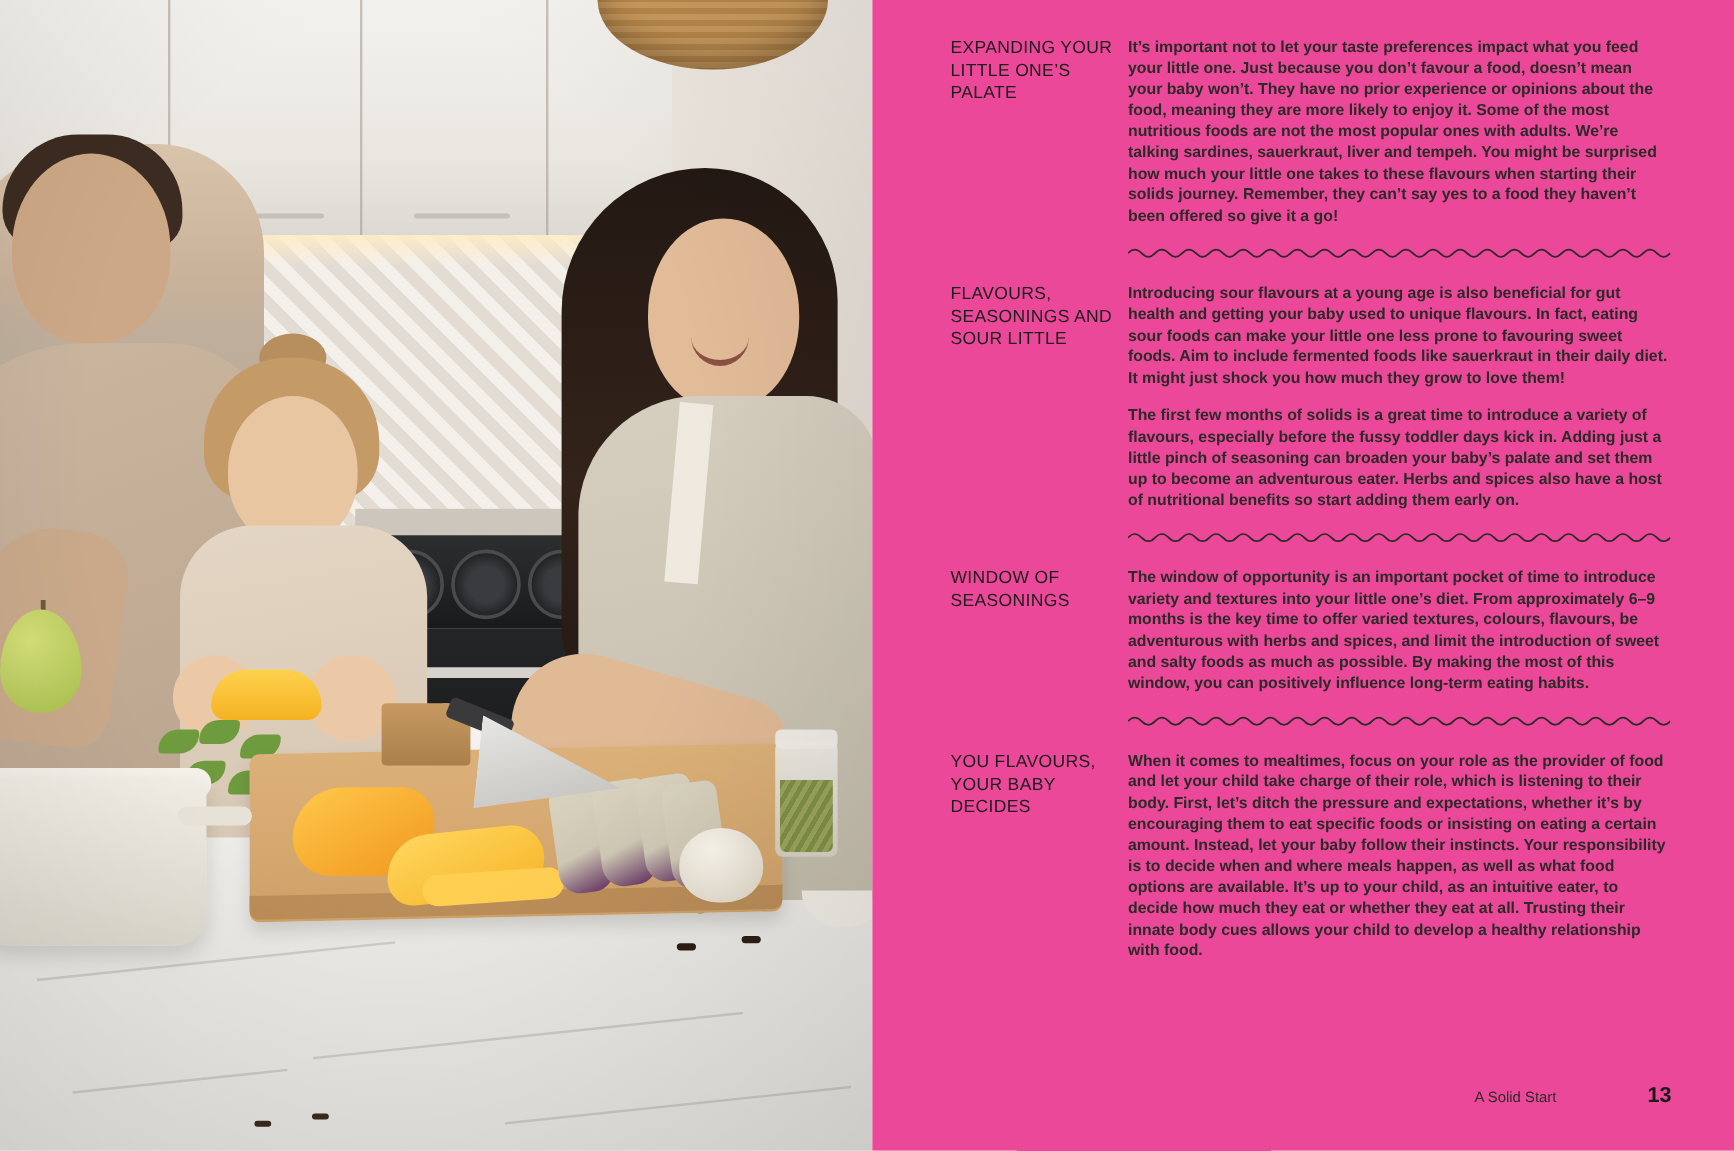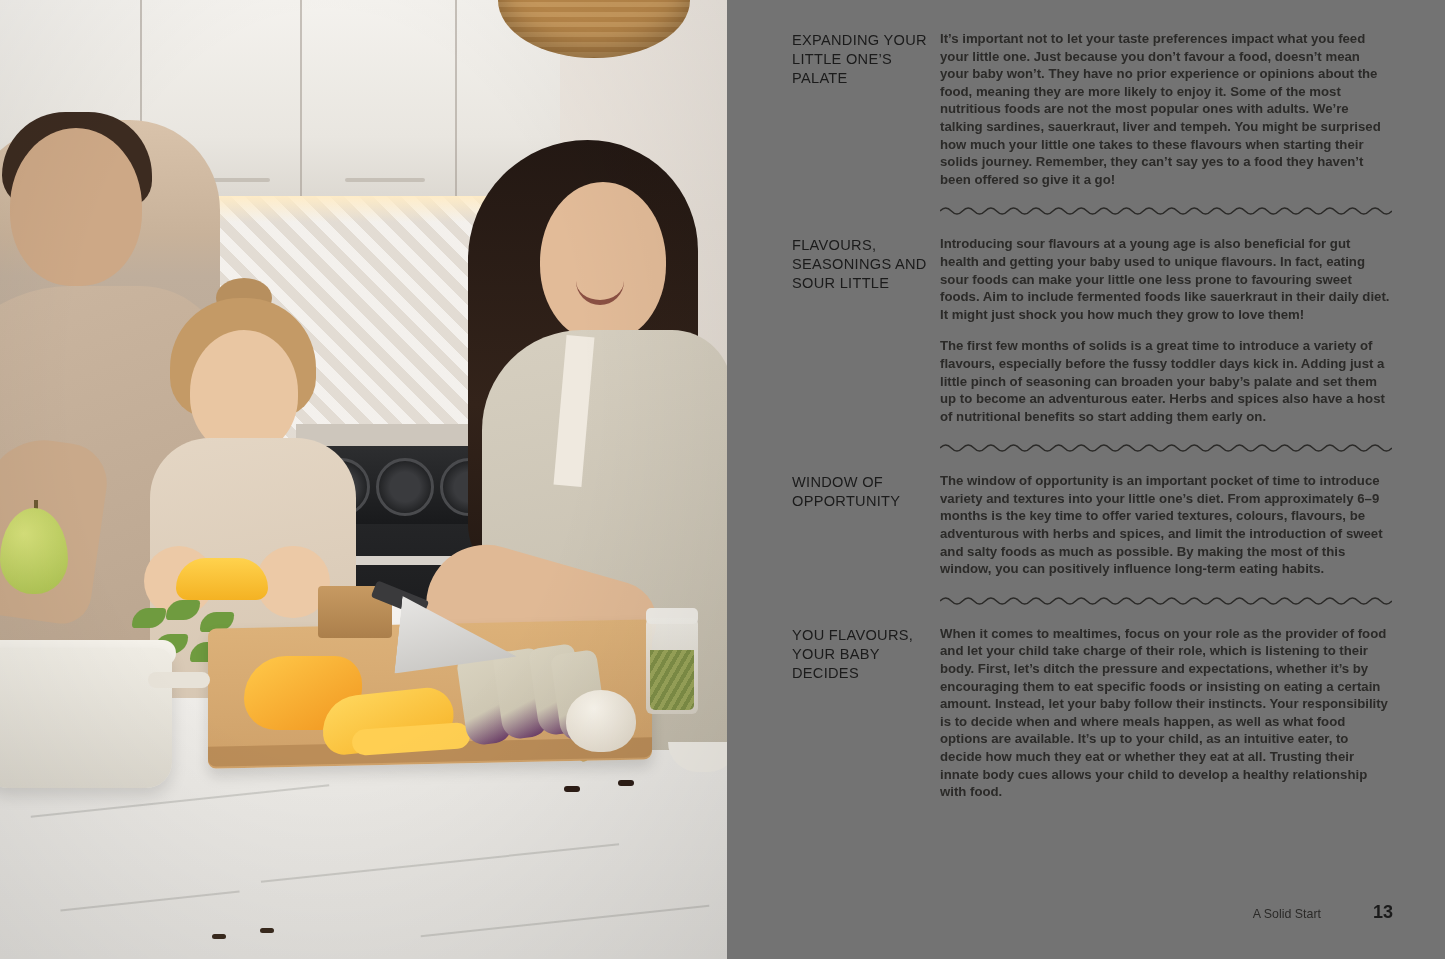--- a/index.html
+++ b/index.html
@@ -349,21 +349,21 @@
     position: absolute; inset: 0;
     background: radial-gradient(ellipse at 45% 40%, rgba(0,0,0,0) 45%, rgba(0,0,0,0.10) 100%);
     pointer-events: none;
   }
 
   
   .text-page {
     position: relative;
     width: 718px;
     height: 959px;
-    background: #737373;
+    background: #ec4899;
     padding: 0;
   }
   .content {
     position: absolute;
     left: 65px;
     top: 30px;
     width: 600px;
   }
   .section {
     display: flex;
@@ -399,21 +399,21 @@
     color: #2b2a28;
   }
   .wave-sep svg { display: block; }
 
   .footer {
     position: absolute;
     right: 52px;
     bottom: 36px;
     display: flex;
     align-items: baseline;
-    gap: 52px;
+    gap: 76px;
   }
   .footer-title {
     font-size: 12.4px;
     color: #2b2a28;
   }
   .footer-page {
     font-size: 18px;
     font-weight: 700;
     color: #1b1b1b;
   }
@@ -562,21 +562,21 @@
         </div>
       </div>
 
       <div class="wave-sep">
         <svg width="452" height="12" viewBox="0 0 452 12" fill="none" xmlns="http://www.w3.org/2000/svg" aria-hidden="true">
           <path d="M0 6 Q 5.65 0 11.3 6 T 22.6 6 T 33.9 6 T 45.2 6 T 56.5 6 T 67.8 6 T 79.1 6 T 90.4 6 T 101.7 6 T 113 6 T 124.3 6 T 135.6 6 T 146.9 6 T 158.2 6 T 169.5 6 T 180.8 6 T 192.1 6 T 203.4 6 T 214.7 6 T 226 6 T 237.3 6 T 248.6 6 T 259.9 6 T 271.2 6 T 282.5 6 T 293.8 6 T 305.1 6 T 316.4 6 T 327.7 6 T 339 6 T 350.3 6 T 361.6 6 T 372.9 6 T 384.2 6 T 395.5 6 T 406.8 6 T 418.1 6 T 429.4 6 T 440.7 6 T 452 6" stroke="#2b2a28" stroke-width="1.4" fill="none"></path>
         </svg>
       </div>
 
       <div class="section">
-        <div class="sec-heading">WINDOW OF OPPORTUNITY</div>
+        <div class="sec-heading">WINDOW OF SEASONINGS</div>
         <div class="sec-body">
           <p>The window of opportunity is an important pocket of time to introduce variety and textures into your little one’s diet. From approximately 6–9 months is the key time to offer varied textures, colours, flavours, be adventurous with herbs and spices, and limit the introduction of sweet and salty foods as much as possible. By making the most of this window, you can positively influence long-term eating habits.</p>
         </div>
       </div>
 
       <div class="wave-sep">
         <svg width="452" height="12" viewBox="0 0 452 12" fill="none" xmlns="http://www.w3.org/2000/svg" aria-hidden="true">
           <path d="M0 6 Q 5.65 0 11.3 6 T 22.6 6 T 33.9 6 T 45.2 6 T 56.5 6 T 67.8 6 T 79.1 6 T 90.4 6 T 101.7 6 T 113 6 T 124.3 6 T 135.6 6 T 146.9 6 T 158.2 6 T 169.5 6 T 180.8 6 T 192.1 6 T 203.4 6 T 214.7 6 T 226 6 T 237.3 6 T 248.6 6 T 259.9 6 T 271.2 6 T 282.5 6 T 293.8 6 T 305.1 6 T 316.4 6 T 327.7 6 T 339 6 T 350.3 6 T 361.6 6 T 372.9 6 T 384.2 6 T 395.5 6 T 406.8 6 T 418.1 6 T 429.4 6 T 440.7 6 T 452 6" stroke="#2b2a28" stroke-width="1.4" fill="none"></path>
         </svg>
       </div>

